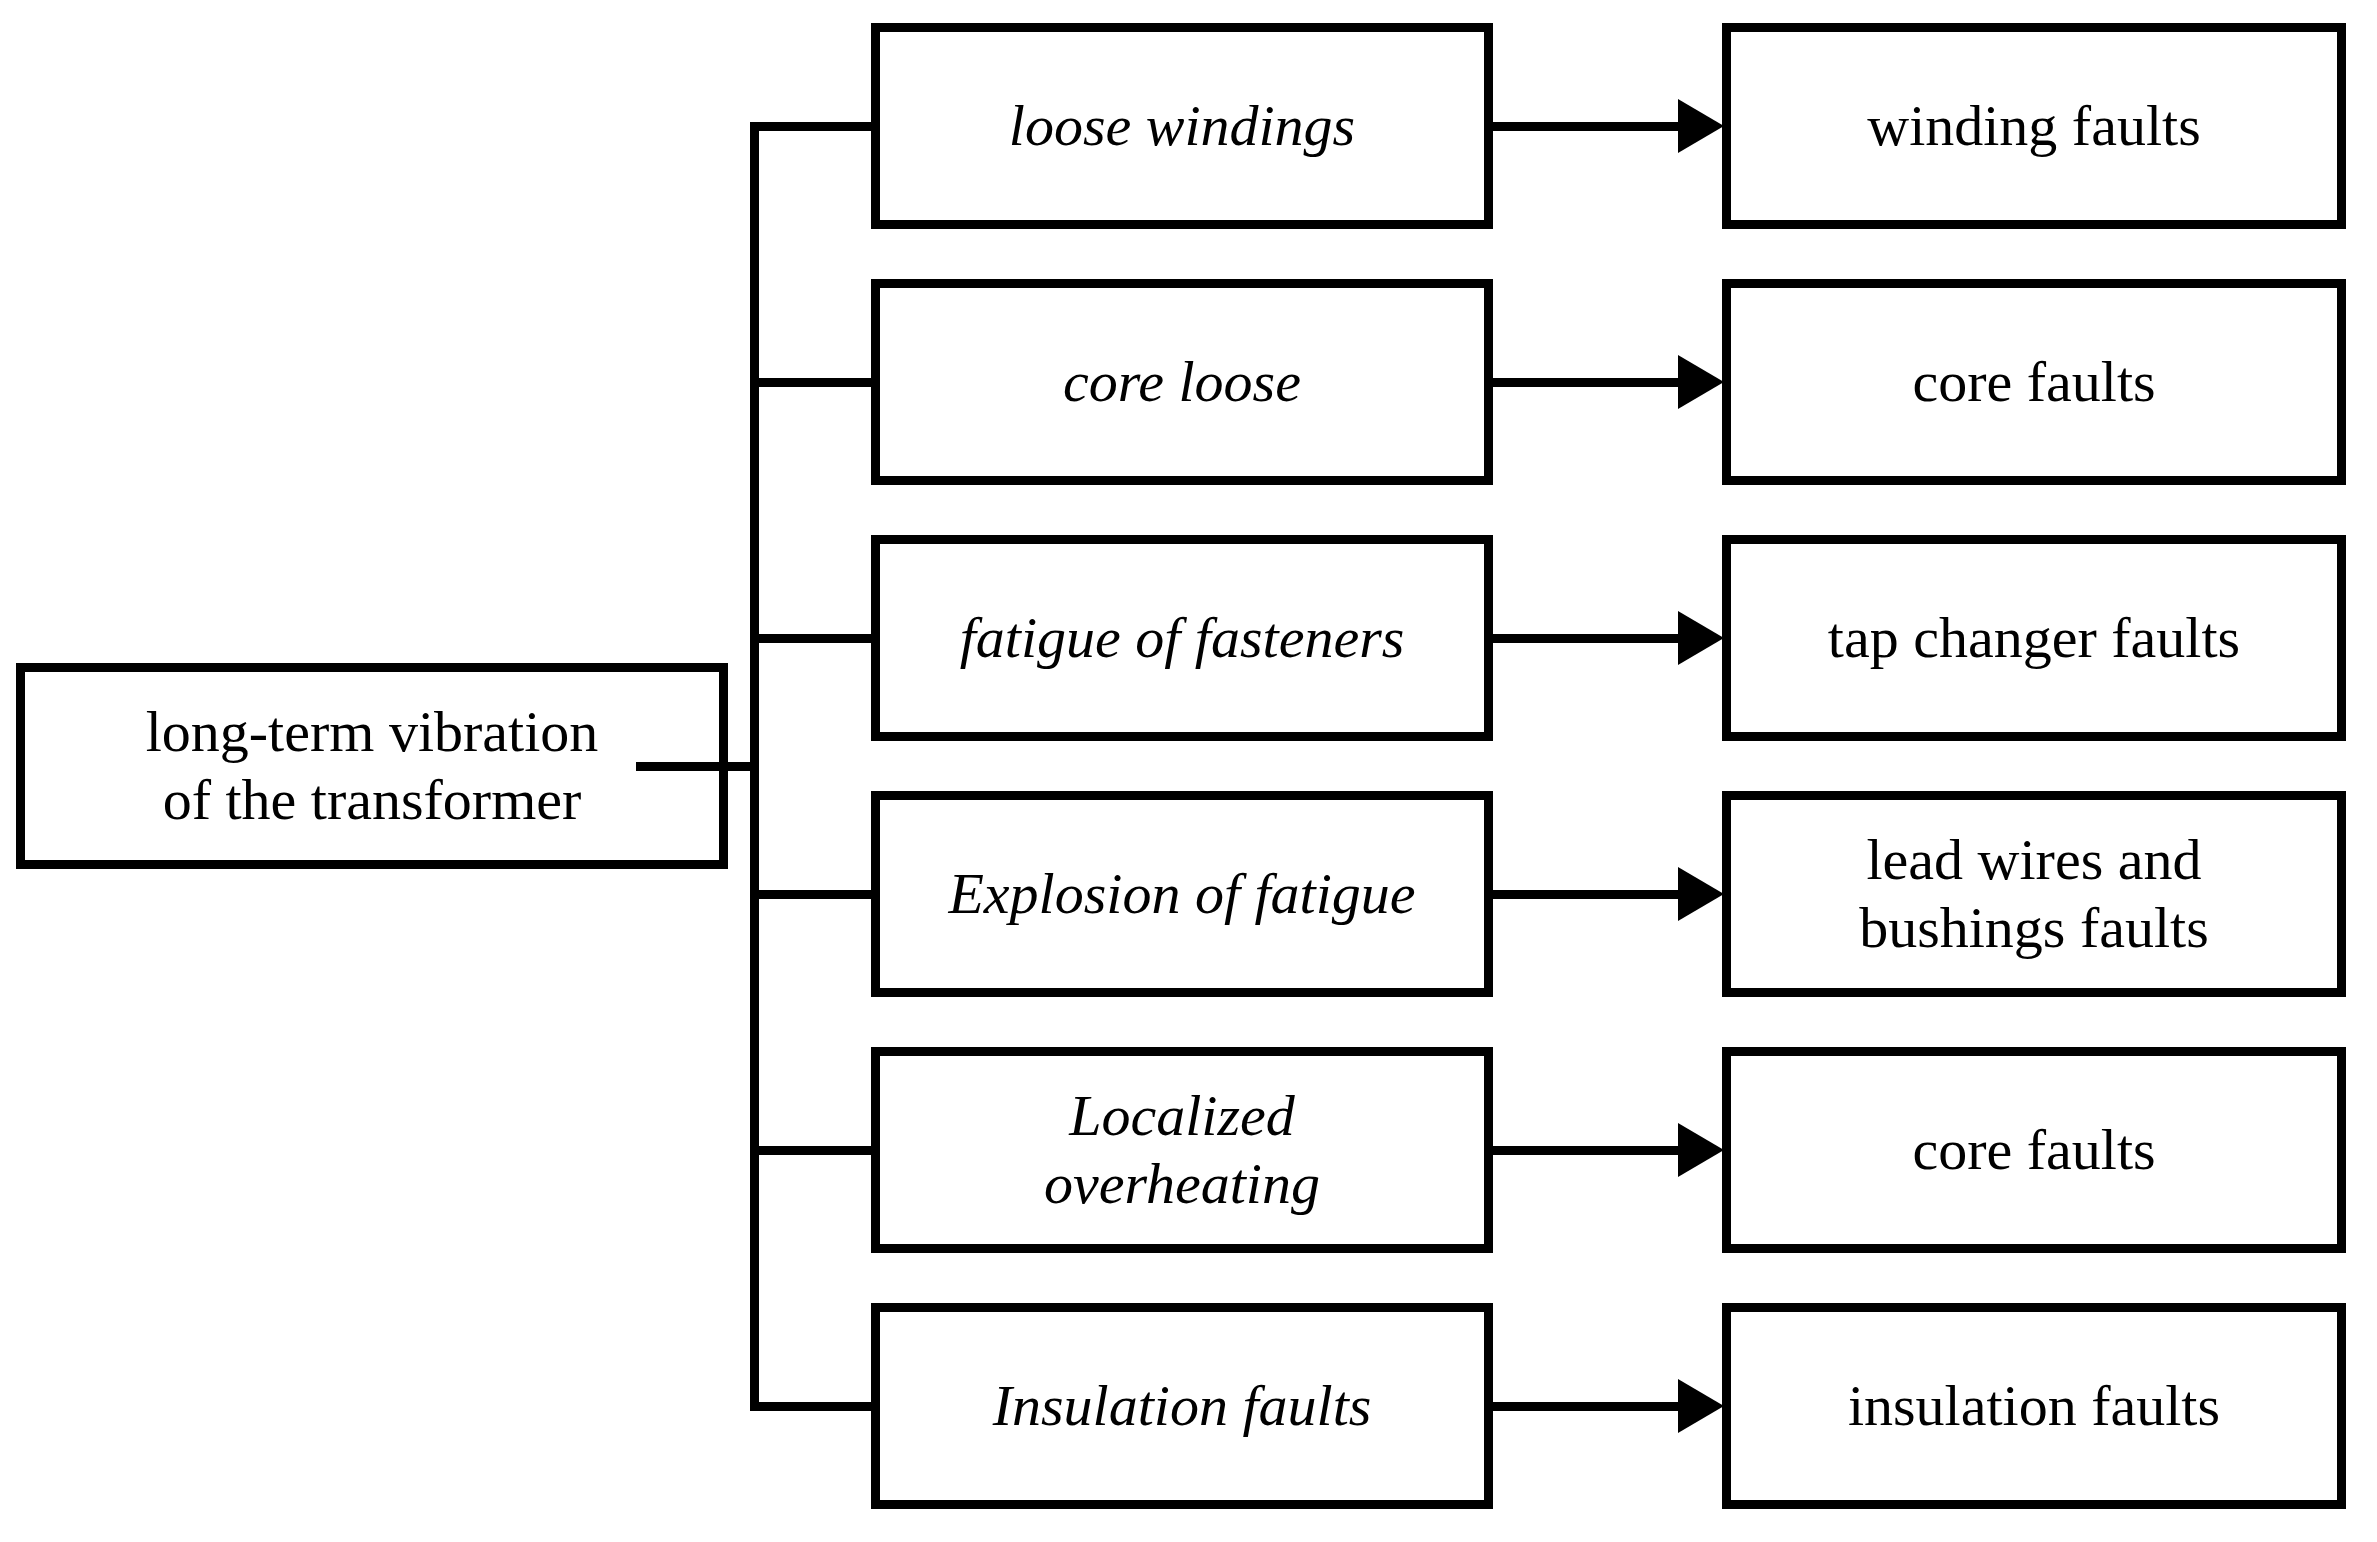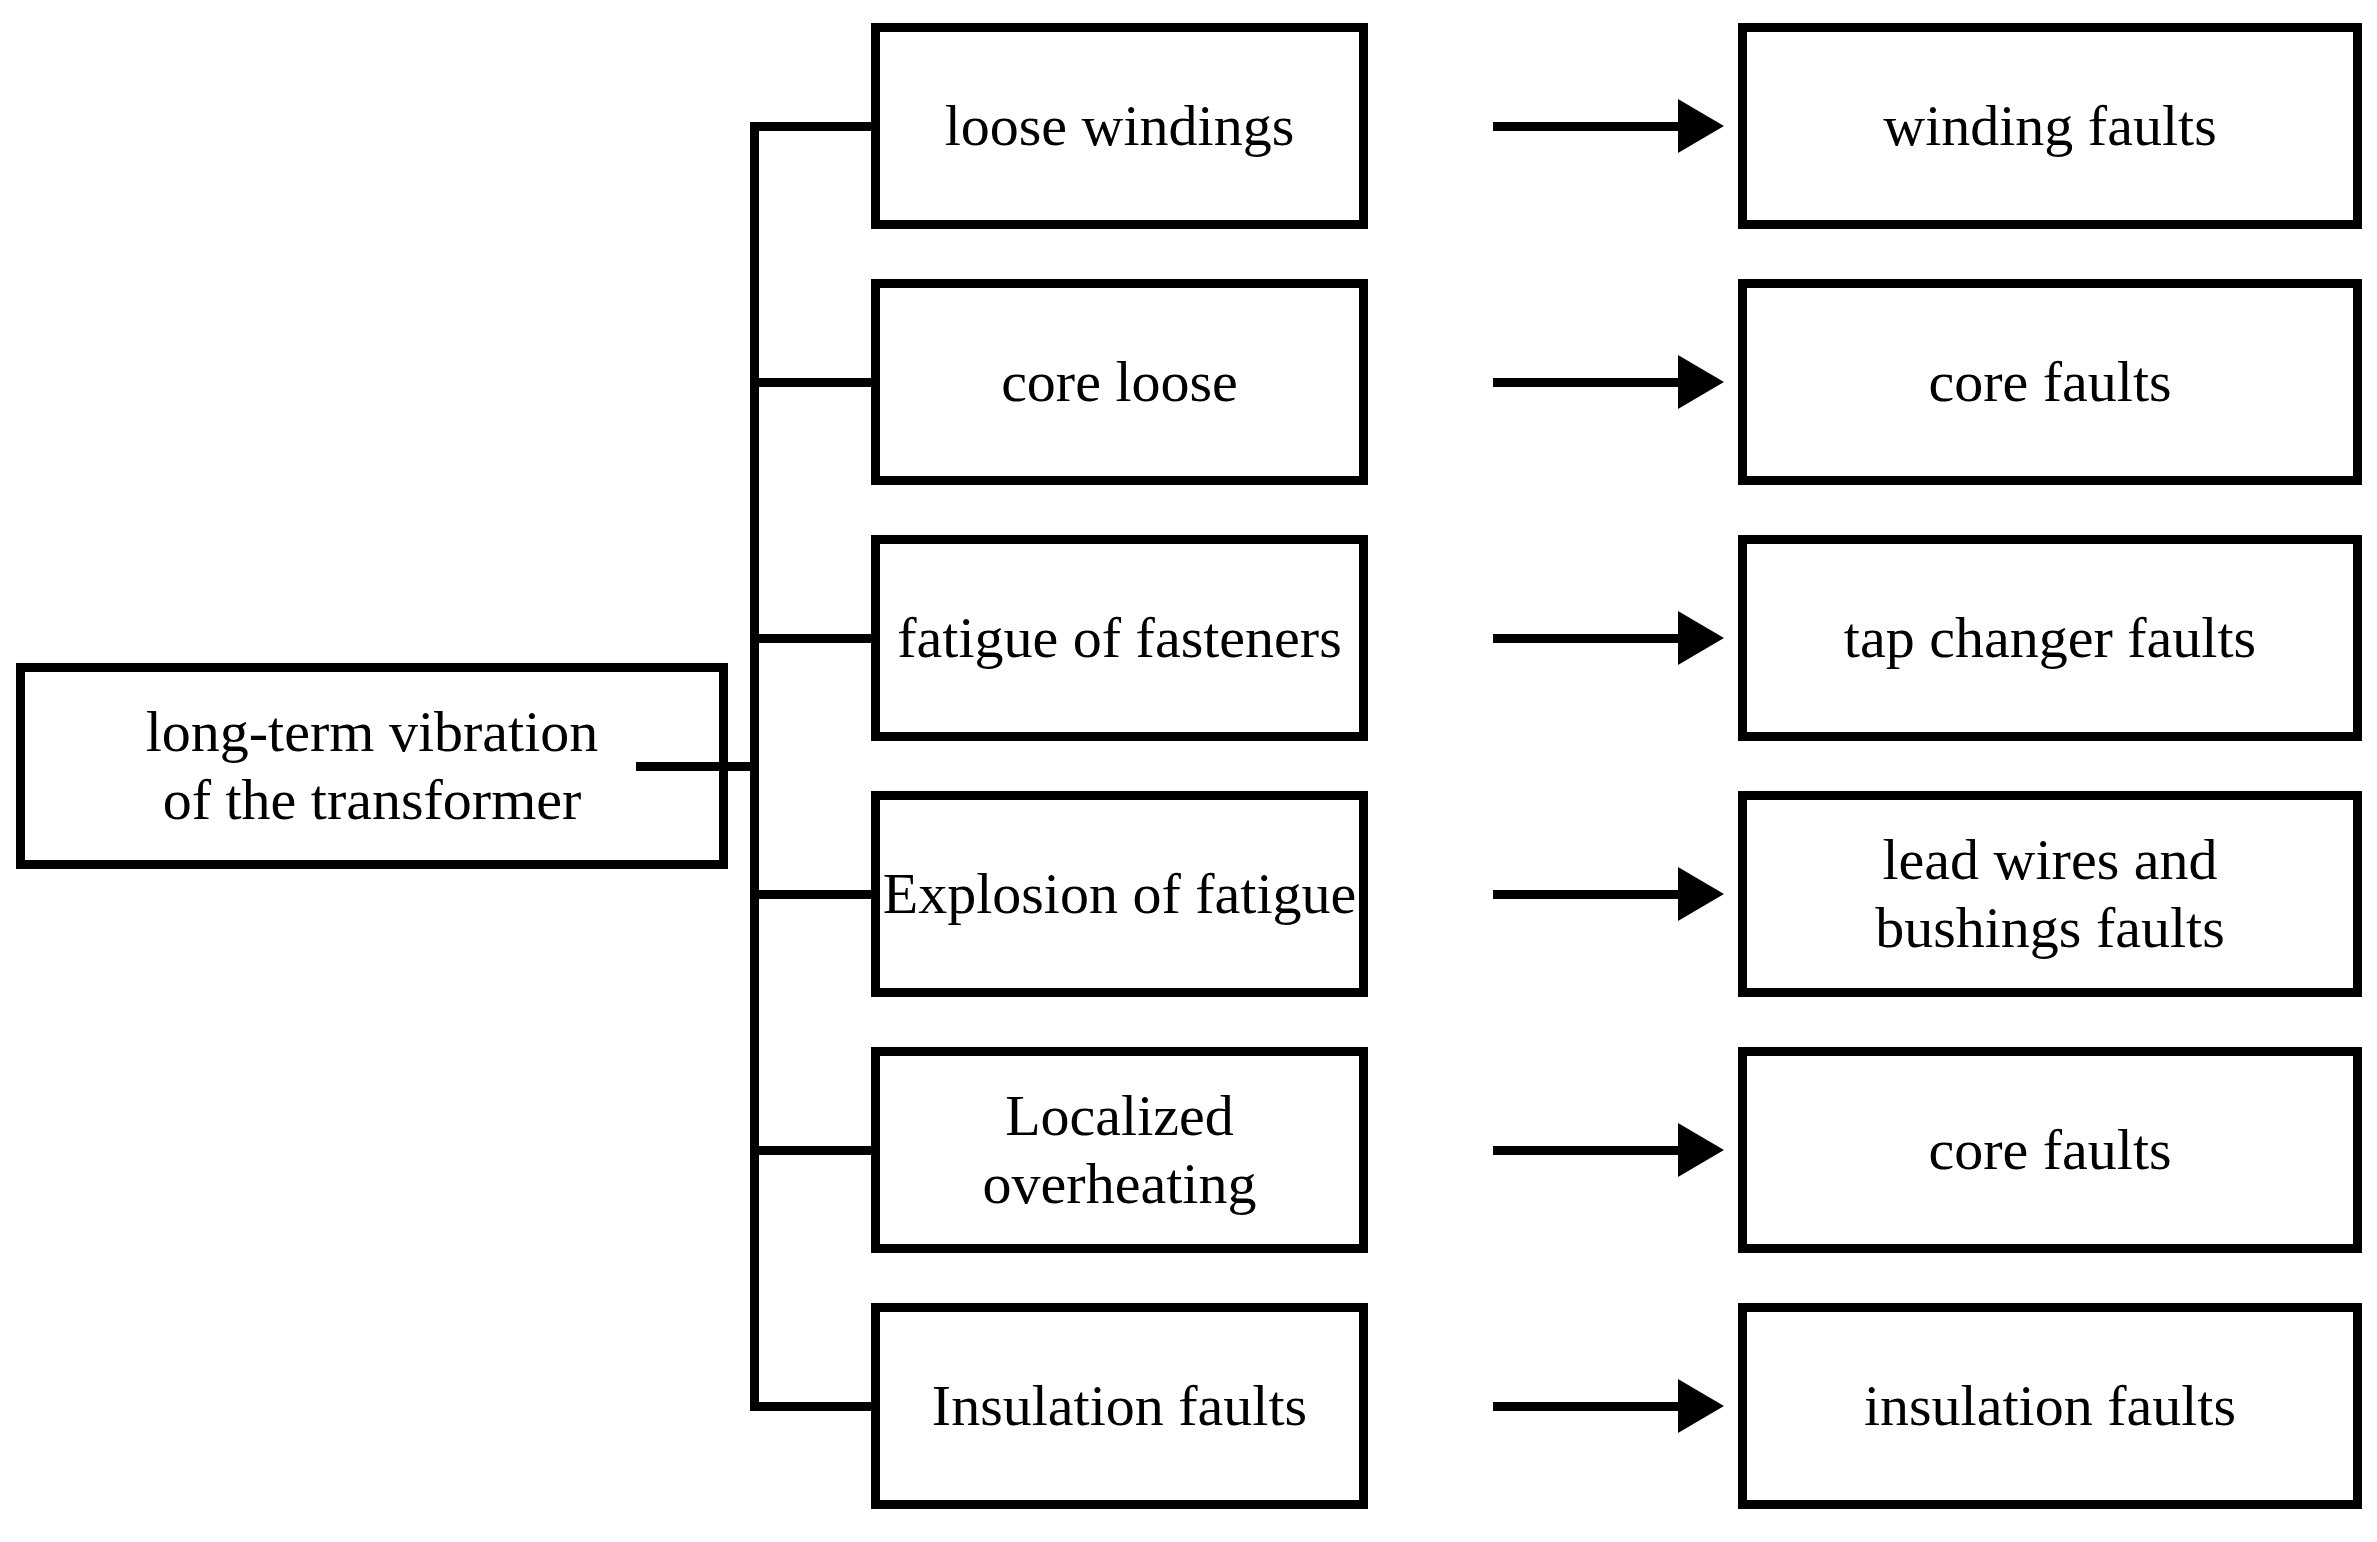--- a/index.html
+++ b/index.html
@@ -40,32 +40,32 @@
     background:var(--line-color);
   }
   
   .root-box{ left:16px; top:663px; width:712px; height:206px; }
   .root-connector{ left:636px; top:762px; width:123px; height:var(--stroke); }
   .trunk{ left:750px; top:122px; width:var(--stroke); height:1289px; }
 
   
   .row{ position:absolute; inset:0; pointer-events:none; }
   .branch{ left:750px; width:121px; top:calc(var(--cy) - 4px); height:var(--stroke); }
-  .cause-box{ left:871px; width:497px; top:calc(var(--cy) - 103px); height:206px; }
+  .cause-box{ left:871px; width:622px; top:calc(var(--cy) - 103px); height:206px;font-style:italic; }
   .arrow-shaft{ left:1493px; width:190px; top:calc(var(--cy) - 4px); height:var(--stroke); }
   .arrow-head{
     position:absolute;
     left:1678px;
     top:calc(var(--cy) - 27px);
     width:0; height:0;
     border-top:27px solid transparent;
     border-bottom:27px solid transparent;
     border-left:46px solid var(--line-color);
   }
-  .fault-box{ left:1722px; width:624px; top:calc(var(--cy) - 103px); height:206px;margin-left:16px; }
+  .fault-box{ left:1722px; width:624px; top:calc(var(--cy) - 103px); height:206px; }
 </style>
 </head>
 <body>
 
 <div class="canvas">
 
   <div class="box root-box">
     <span class="label">long-term vibration
 of the transformer</span>
   </div>

